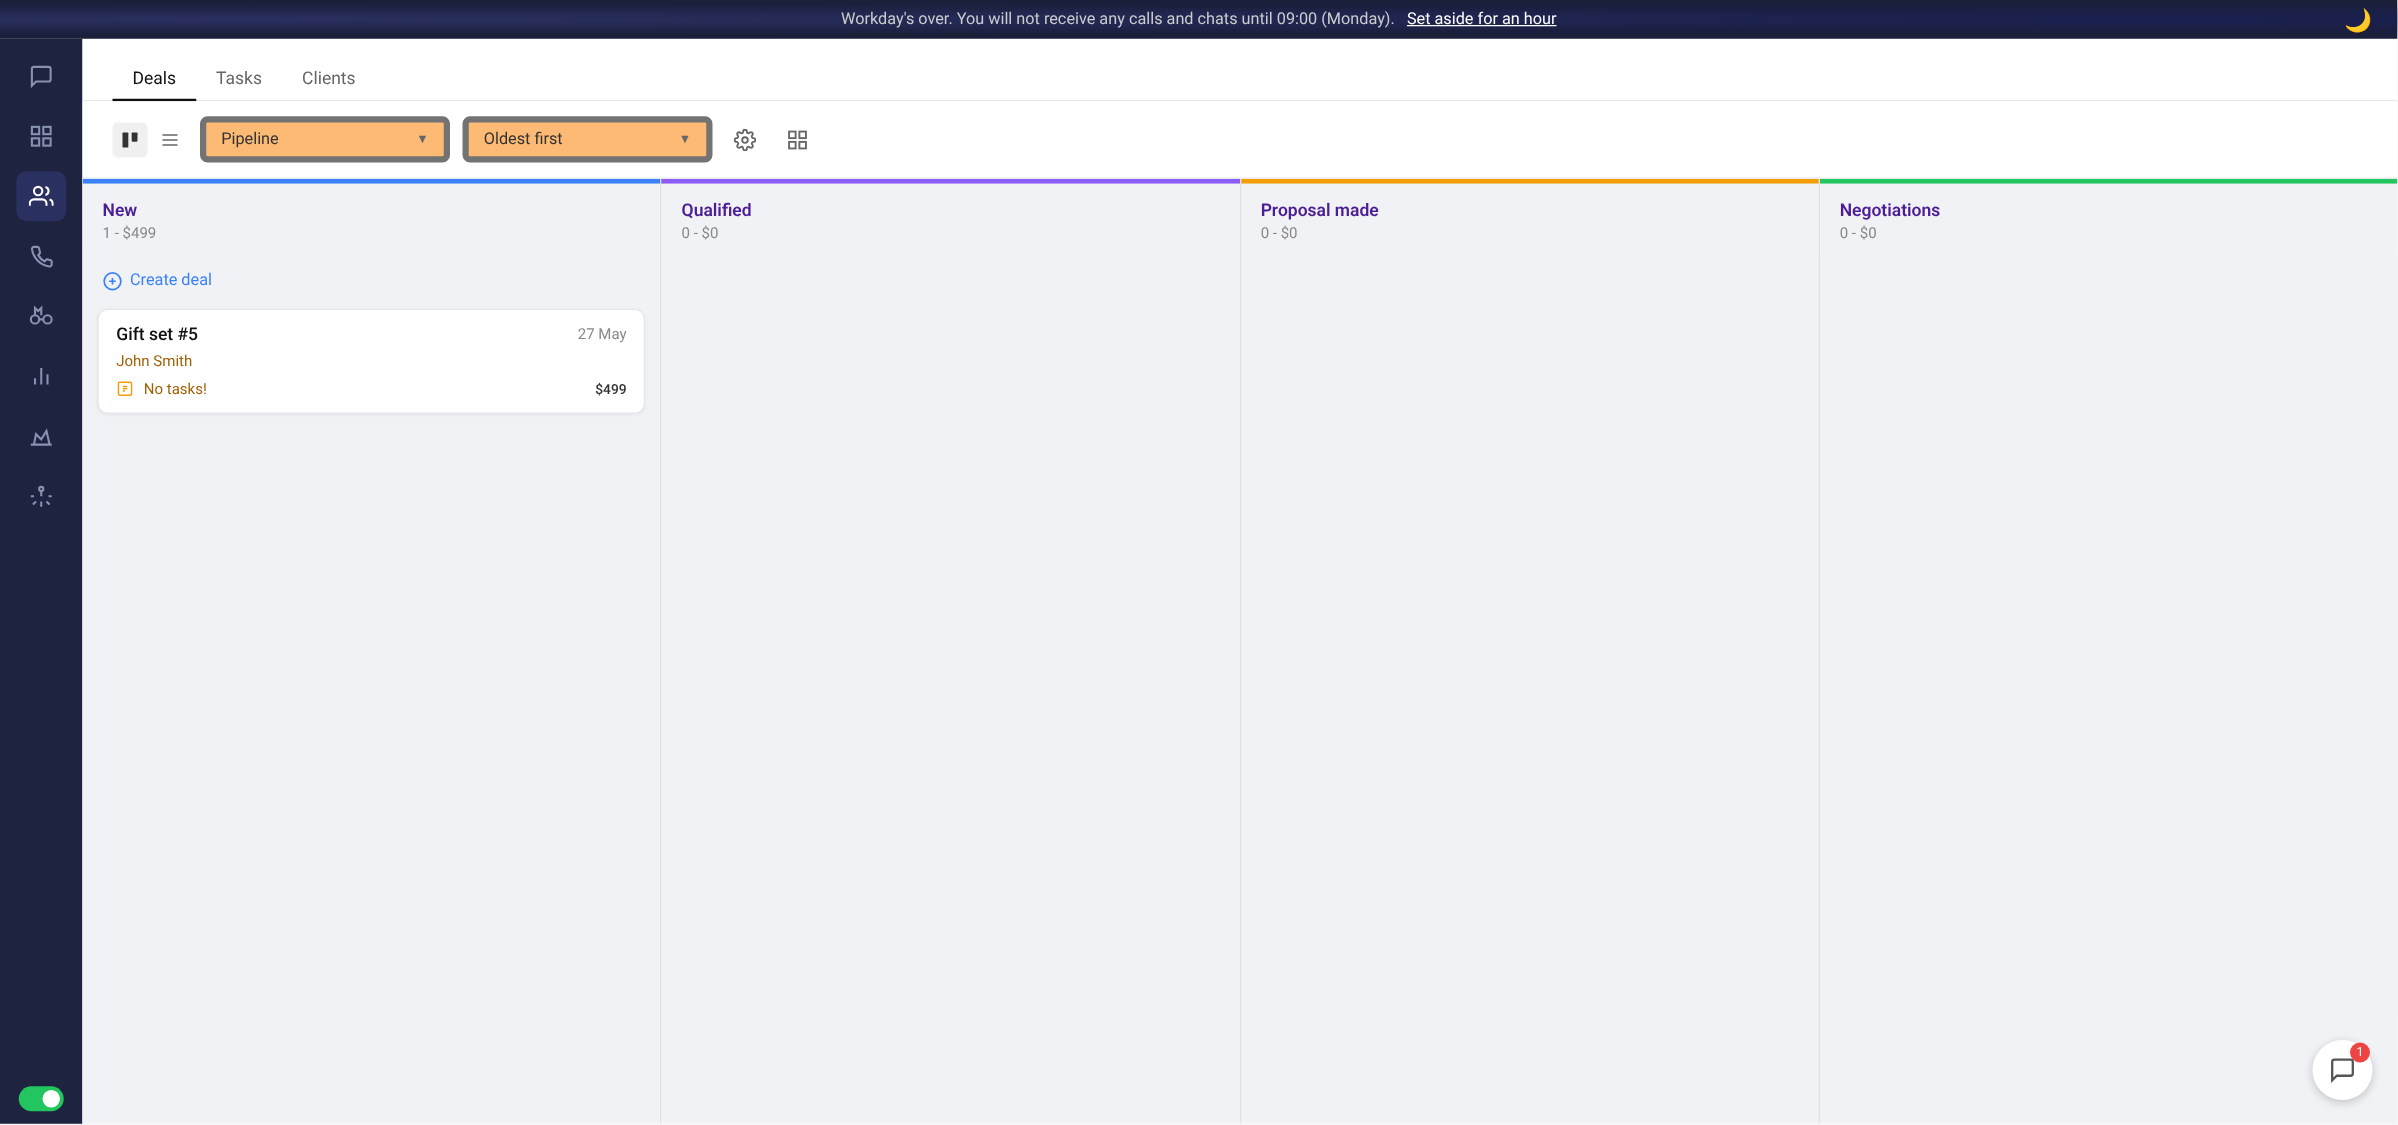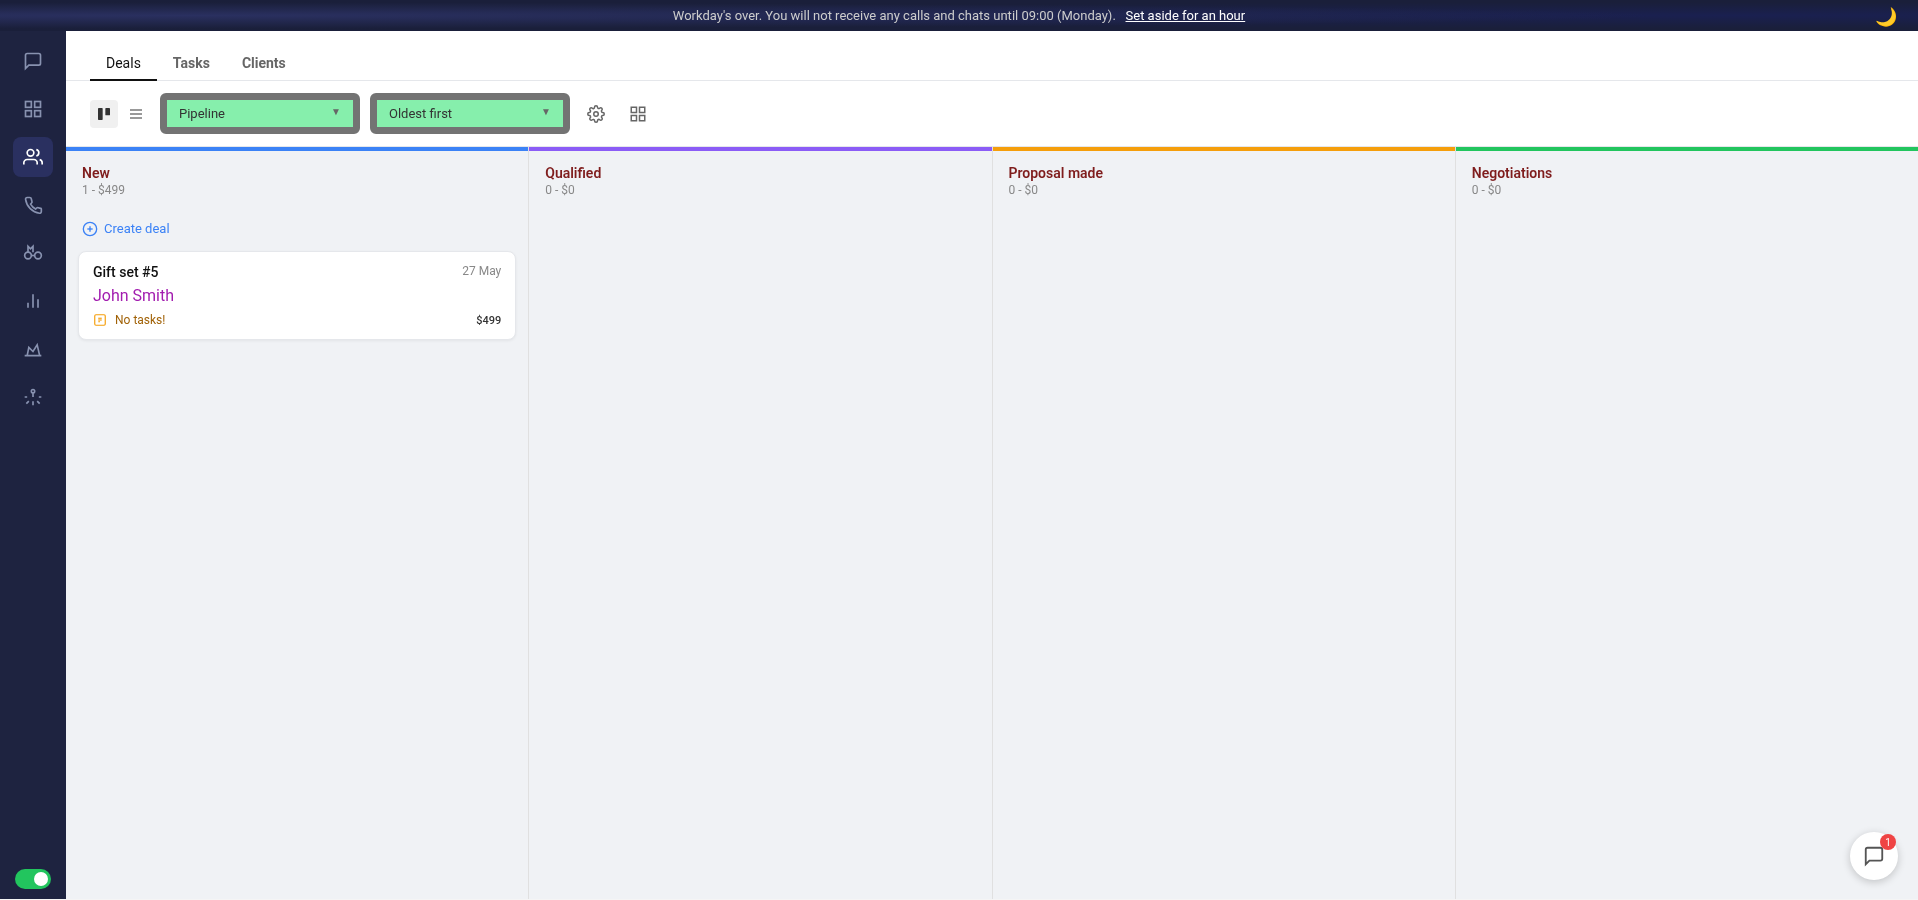--- a/index.html
+++ b/index.html
@@ -110,21 +110,20 @@
       display: flex;
       gap: 0;
     }
     .tab {
       padding: 8px 16px;
       font-size: 14px;
       color: #666;
       cursor: pointer;
       border-bottom: 2px solid transparent;
       margin-bottom: -1px;
-      font-weight: bold;
     }
     .tab.active {
       color: #111;
       border-bottom: 2px solid #111;
       font-weight: 400;
     }
 
     
     .toolbar {
       display: flex;
@@ -145,29 +144,29 @@
       align-items: center;
       justify-content: center;
       color: #666;
       cursor: pointer;
       border-radius: 4px;
       font-size: 14px;
     }
     .view-btn.active { color: #333; background: #f0f0f0; }
     .select-dropdown {
       display: flex;
-      align-items: flex-start;
+      align-items: center;
       gap: 6px;
-      border: 7px solid #737373;
+      border: 5px solid #737373;
       border-radius: 6px;
       padding: 6px 12px;
       font-size: 13px;
       color: #333;
       cursor: pointer;
-      background: #86efac;
+      background: #fdba74;
       min-width: 120px;
     }
     .select-dropdown.wide { min-width: 200px; }
     .dropdown-arrow { margin-left: auto; color: #666; font-size: 10px; }
     .icon-btn {
       width: 32px;
       height: 32px;
       display: flex;
       align-items: center;
       justify-content: center;
@@ -209,21 +208,21 @@
       height: 4px;
       width: 100%;
     }
     .column-header {
       padding: 14px 16px 10px 16px;
       background: #f0f2f5;
     }
     .column-title {
       font-size: 14px;
       font-weight: 600;
-      color: #7f1d1d;
+      color: #4c1d95;
       margin-bottom: 2px;
     }
     .column-count {
       font-size: 12px;
       color: #888;
     }
     .column-body {
       padding: 8px 12px;
       flex: 1;
       overflow-y: auto;
@@ -257,22 +256,22 @@
       font-size: 14px;
       font-weight: 500;
       color: #111;
     }
     .deal-date {
       font-size: 12px;
       color: #888;
       white-space: nowrap;
     }
     .deal-person {
-      font-size: 16px;
-      color: #a21caf;
+      font-size: 12px;
+      color: #a16207;
       margin-bottom: 8px;
     }
     .deal-footer {
       display: flex;
       justify-content: space-between;
       align-items: center;
     }
     .deal-task-badge {
       display: flex;
       align-items: flex-start;

